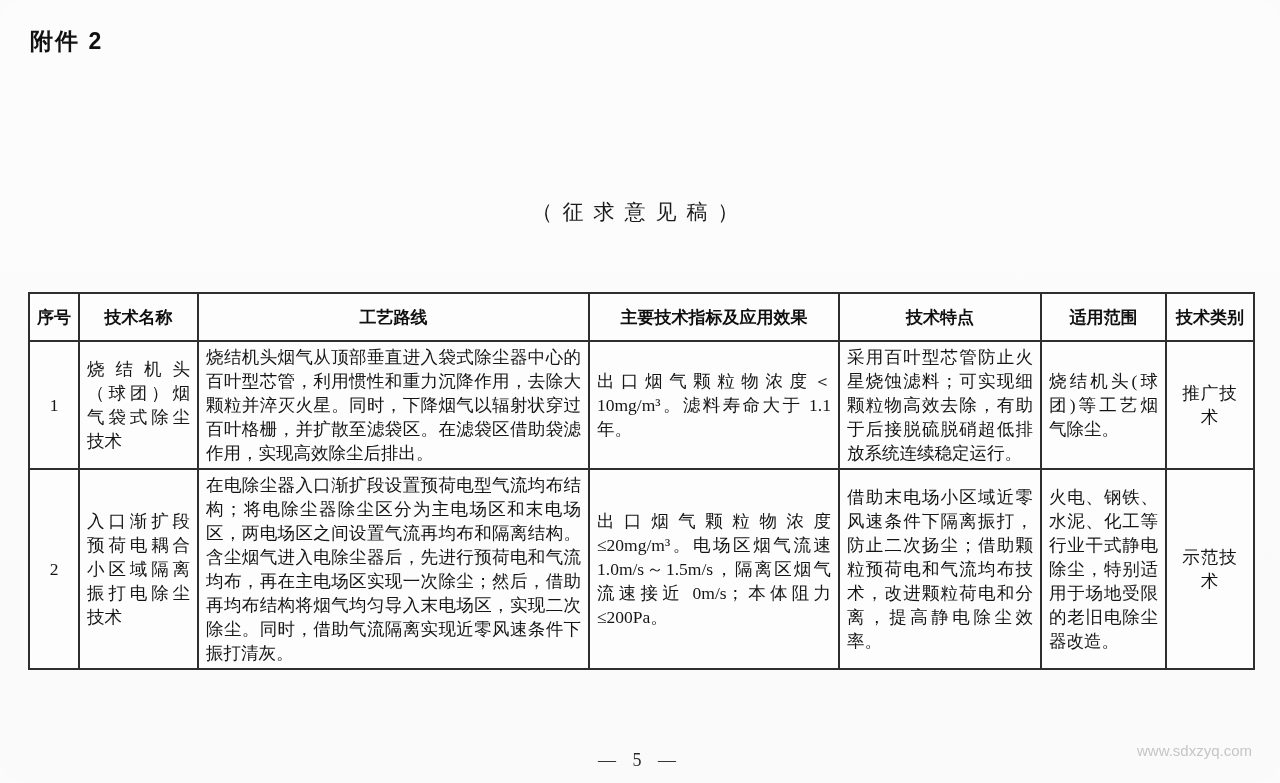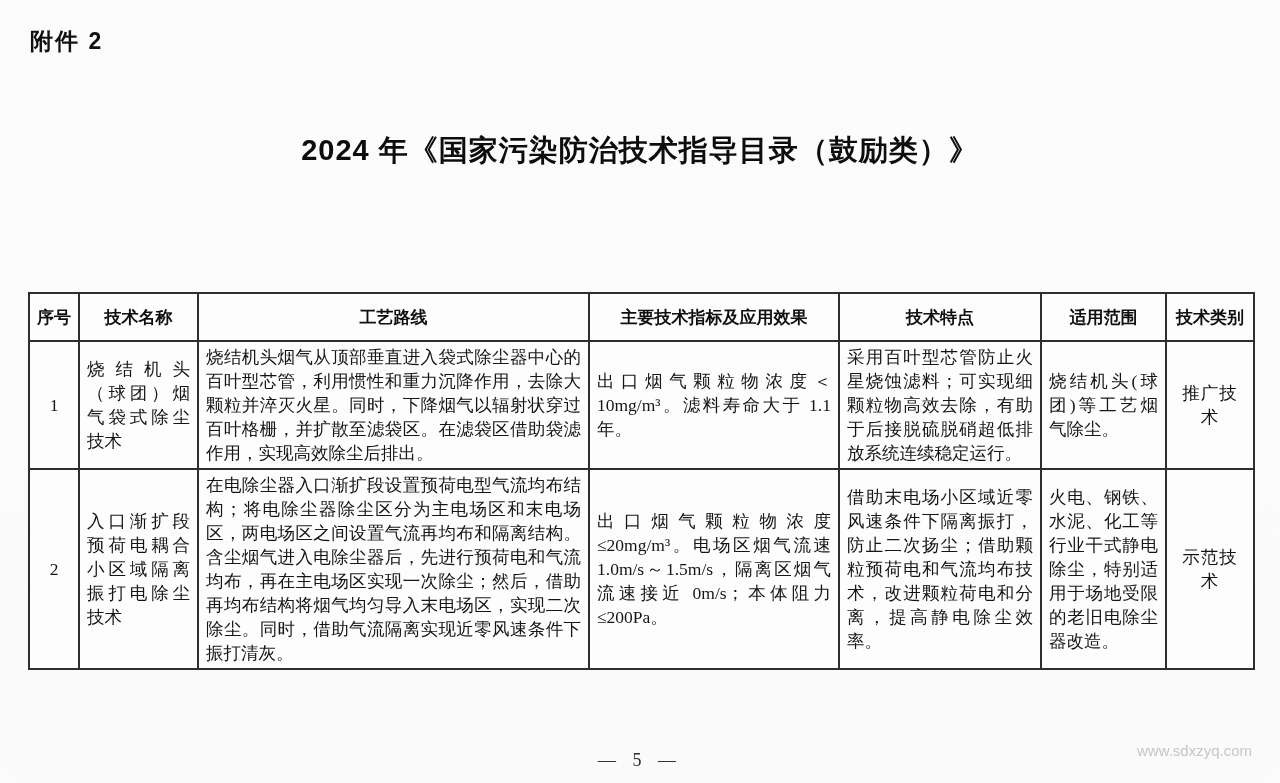--- a/index.html
+++ b/index.html
@@ -107,22 +107,22 @@
     color: #c6c6c6;
   }
 </style>
 </head>
 <body>
 
 <div class="page">
 
   <div class="attachment">附件 2</div>
 
-  <div class="title">2024 年《国家污染防治技术指导目录（鼓励类）》</div>
 
+  <div class="subtitle">（征求意见稿）</div>
 
   <table class="catalog">
     <colgroup>
       <col style="width:50px">
       <col style="width:119px">
       <col style="width:391px">
       <col style="width:250px">
       <col style="width:202px">
       <col style="width:125px">
       <col style="width:88px">

